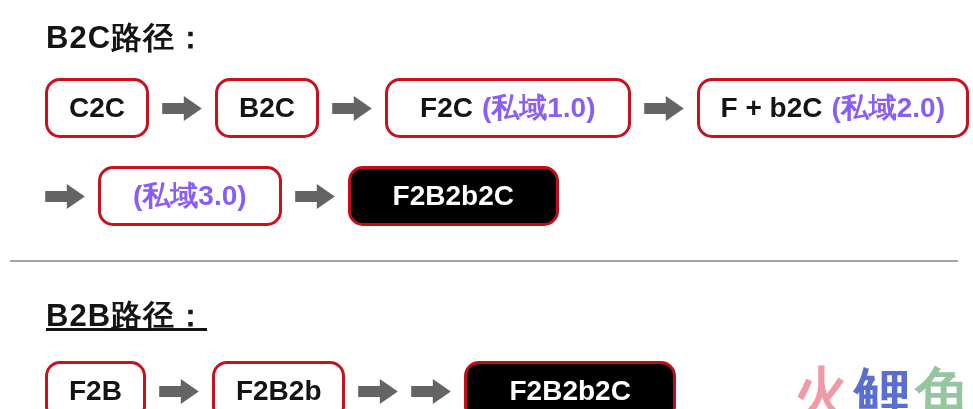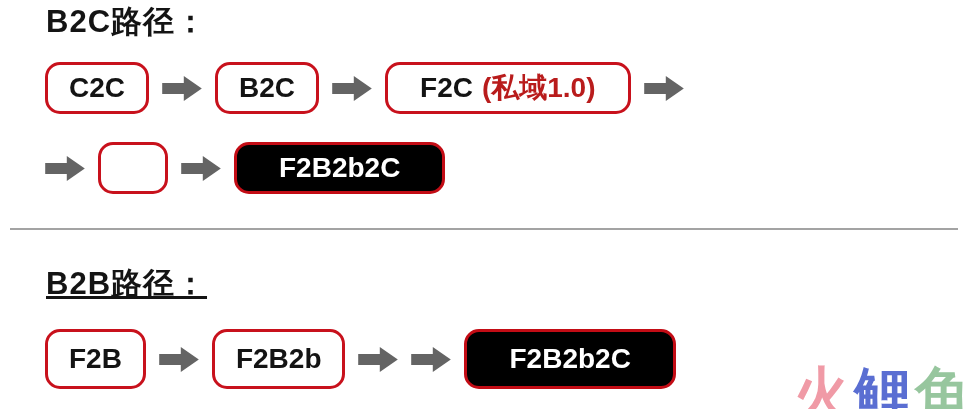--- a/index.html
+++ b/index.html
@@ -4,55 +4,55 @@
 <style>
   * { margin: 0; padding: 0; box-sizing: border-box; }
   html, body { background: #ffffff; }
   .page {
     width: 973px;
     height: 409px;
     position: relative;
     background: #ffffff;
     overflow: hidden;
     font-family: "Liberation Sans", "DejaVu Sans", sans-serif;
-    padding-top: 4px;
+    padding-top: 20px;
   }
   .section-title {
     margin-left: 46px;
     font-size: 31px;
     font-weight: bold;
     color: #141414;
     letter-spacing: 1px;
     line-height: 36px;
   }
   .row {
     display: flex;
     align-items: center;
     margin-left: 45px;
     gap: 13px;
   }
   .row-1 { margin-top: 22px; }
   .row-2 { margin-top: 28px; }
   .row-3 { margin-top: 27px; }
   .box {
-    height: 52px;
+    height: 60px;
     border: 3.5px solid #c8111c;
     border-radius: 15px;
     background: #ffffff;
     display: inline-flex;
     align-items: center;
     justify-content: center;
     gap: 9px;
     font-size: 28px;
     font-weight: bold;
     color: #141414;
     padding: 0 21px;
     white-space: nowrap;
   }
-  .box .ann { color: #b91c1c; }
+  .box .ann { color: #8b5cf6; }
   .box.pad-wide { padding: 0 32px; text-align: right; }
   .box.filled {
     background: #000000;
     border-color: #c30c15;
     color: #ffffff;
     padding: 0 42px;
   }
   .row-3 .box { height: 60px; }
   .arrow { width: 40px; height: 27px; flex: 0 0 auto; }
   .arrow path { fill: #646464; }
@@ -99,27 +99,32 @@
     <svg class="arrow" viewBox="0 0 44 30">
         <path d="M0 9 H24 V1 L44 15 L24 29 V21 H0 Z"></path>
       </svg>
     <div class="box pad-wide">
       <span>F2C</span>
       <span class="ann">(私域1.0)</span>
     </div>
     <svg class="arrow" viewBox="0 0 44 30">
         <path d="M0 9 H24 V1 L44 15 L24 29 V21 H0 Z"></path>
       </svg>
+    <div class="box">
+      <span>F + b2C</span>
+      <span class="ann">(私域2.0)</span>
+    </div>
   </div>
 
   <div class="row row-2">
     <svg class="arrow" viewBox="0 0 44 30">
         <path d="M0 9 H24 V1 L44 15 L24 29 V21 H0 Z"></path>
       </svg>
     <div class="box pad-wide">
+      <span class="ann">(私域3.0)</span>
     </div>
     <svg class="arrow" viewBox="0 0 44 30">
         <path d="M0 9 H24 V1 L44 15 L24 29 V21 H0 Z"></path>
       </svg>
     <div class="box filled">
       <span>F2B2b2C</span>
     </div>
   </div>
 
   <div class="divider"></div>

